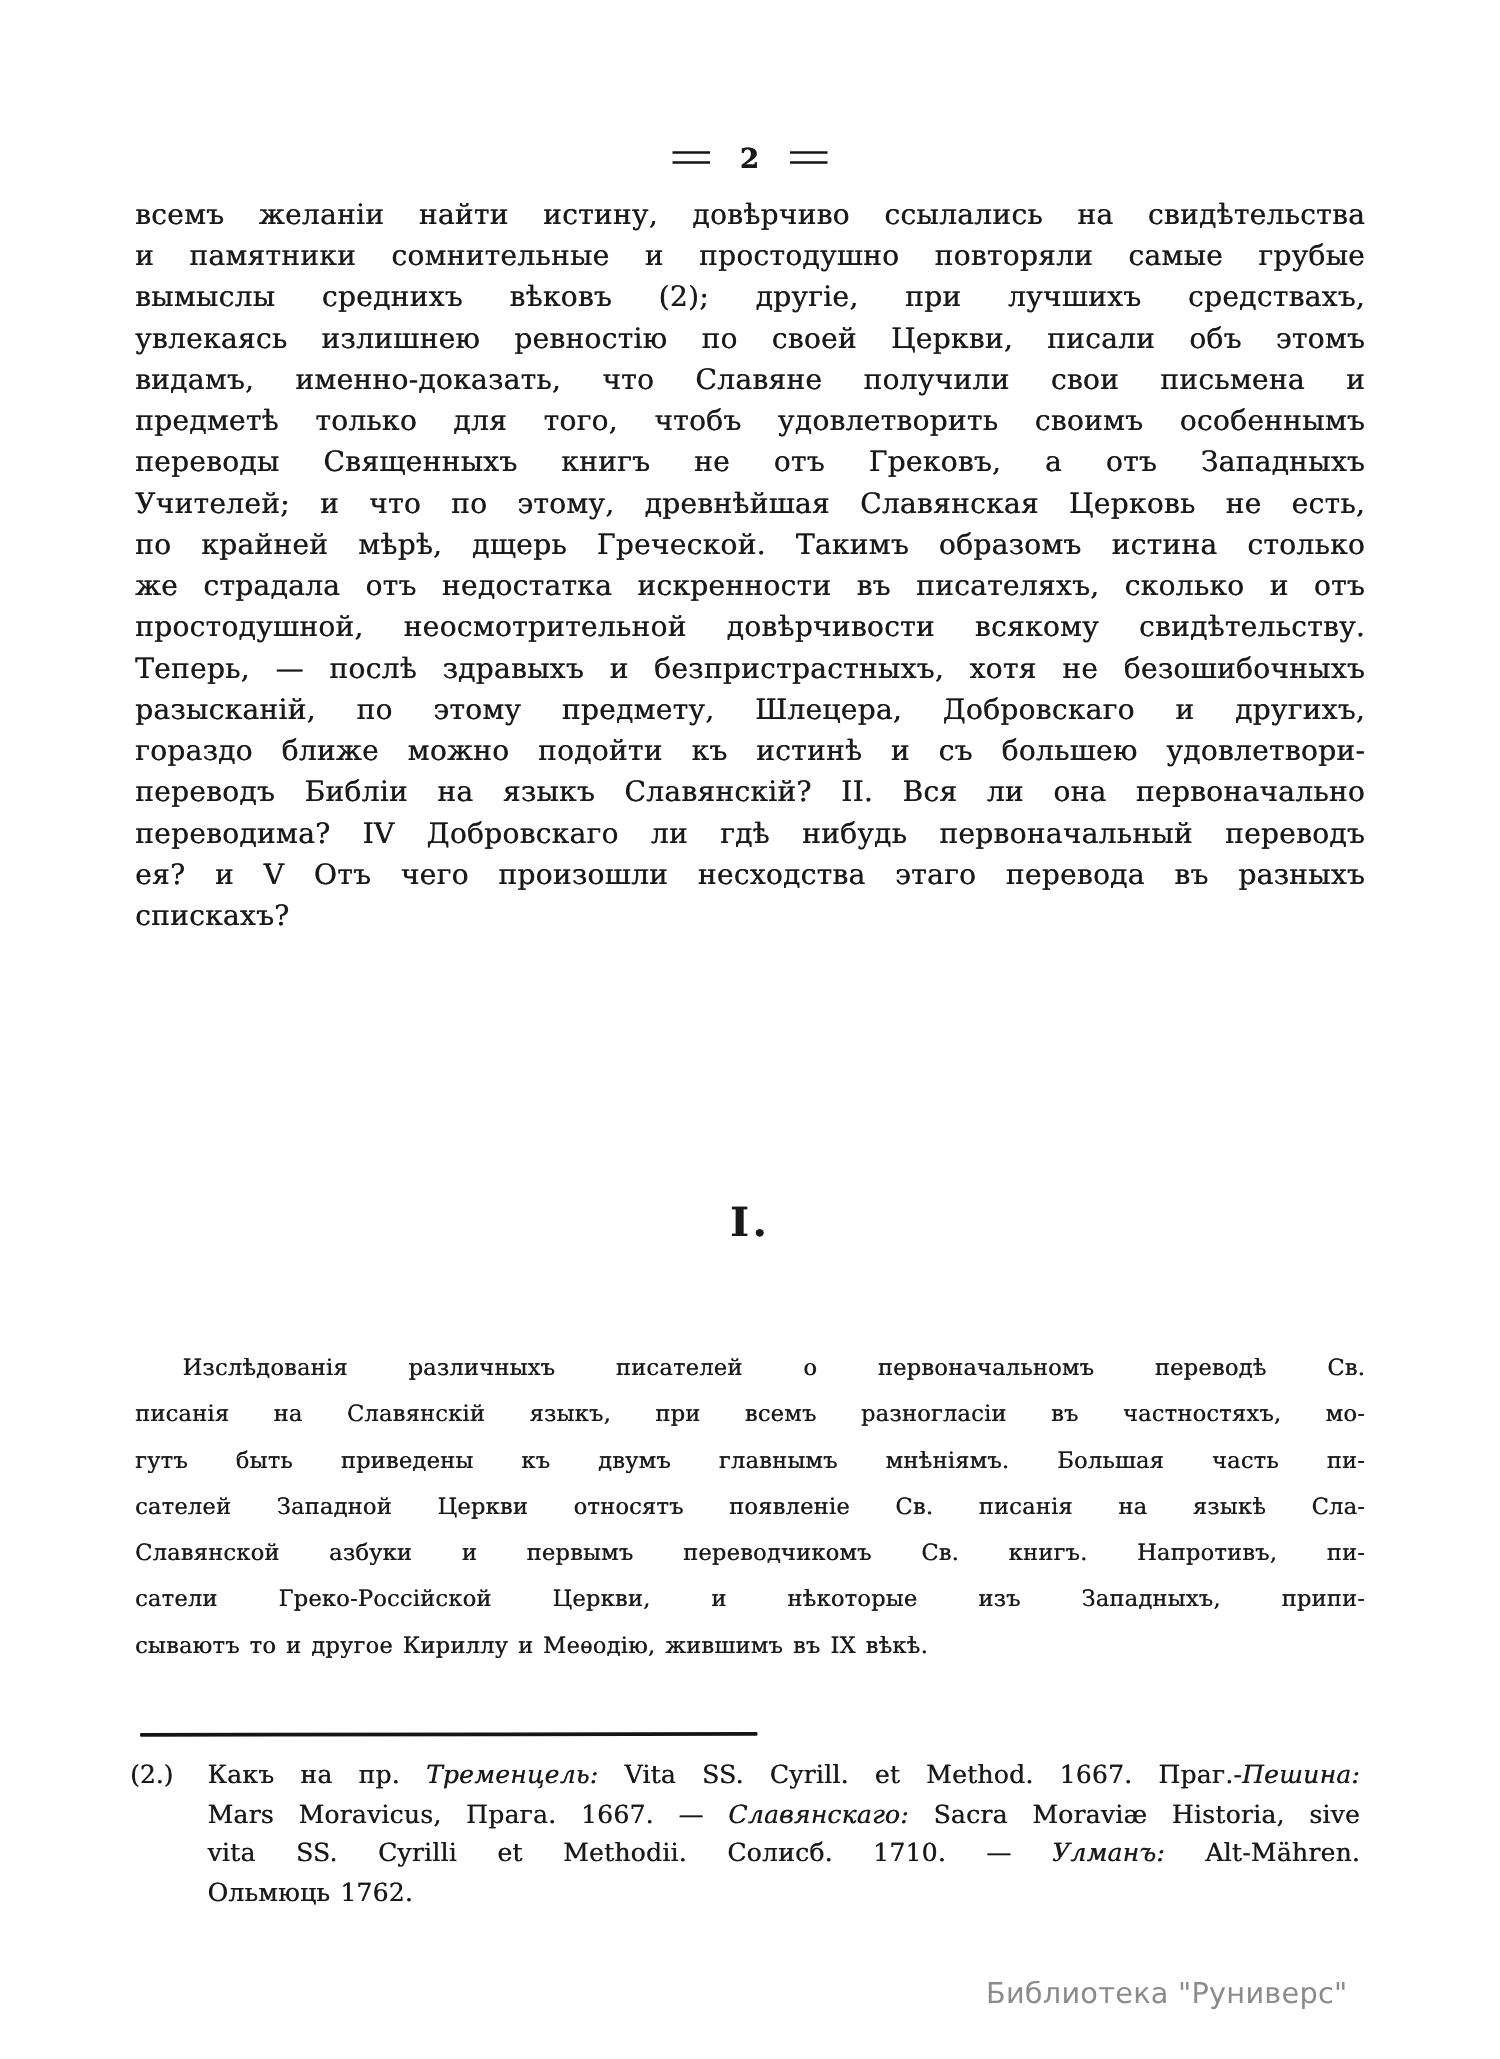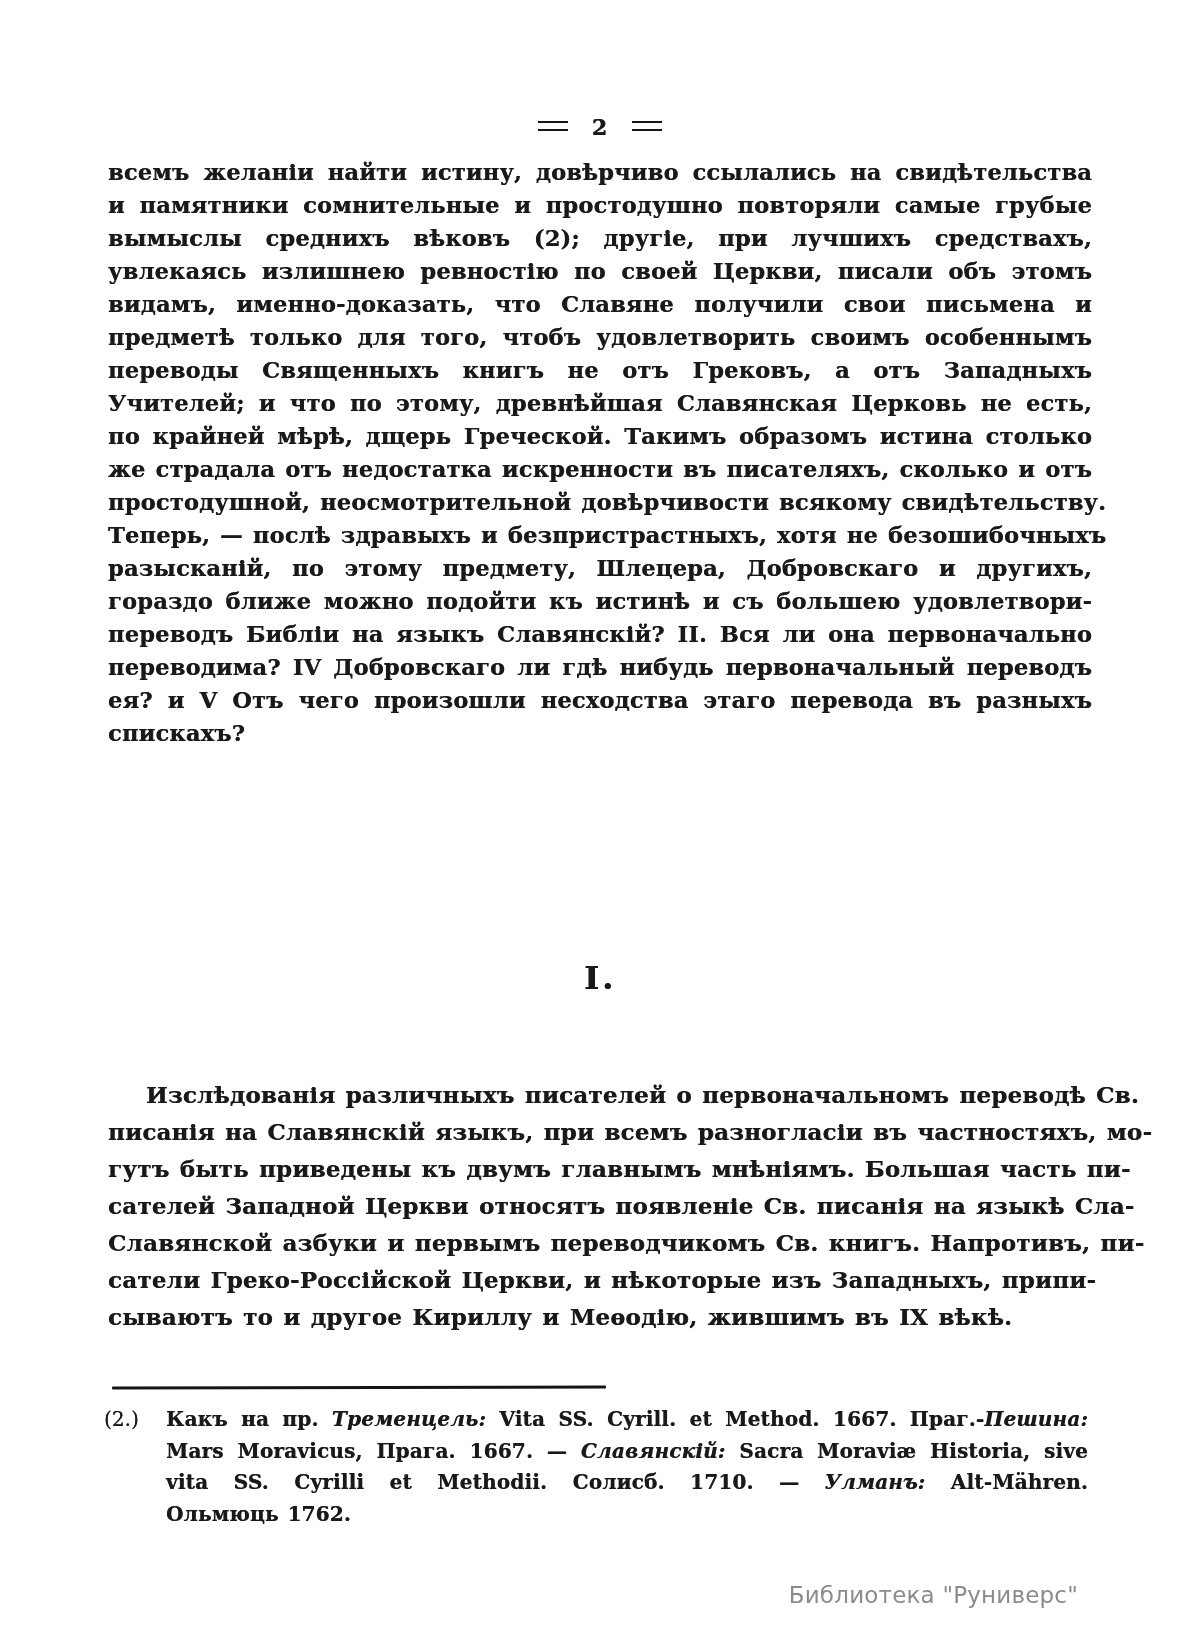--- a/index.html
+++ b/index.html
@@ -37,26 +37,25 @@
   }
   
   .para { position: absolute; left: 108px; width: 984px; }
   .jline {
     text-align: justify;
     text-align-last: justify;
     word-spacing: 2px;
     letter-spacing: 0.2px;
     text-shadow: 0.35px 0.15px 0 rgba(25,25,25,0.85);
     white-space: nowrap;
-    font-weight: bold;
   }
   .jline.last { text-align-last: left; }
   .p1 { top: 156px; font-size: 22.5px; }
   .p1 .jline { line-height: 33px; height: 33px; }
-  .p2 { top: 1076px; font-size: 23px; }
+  .p2 { top: 1076px; font-size: 18px; }
   .p2 .jline { line-height: 37px; height: 37px; }
   .indent { text-indent: 38px; }
   
   .sect {
     position: absolute;
     top: 958px; left: 0; width: 100%;
     text-align: center;
     font-size: 32px;
     line-height: 40px;
     font-weight: bold;
@@ -138,21 +137,21 @@
     <div class="jline">сатели Греко-Россійской Церкви, и нѣкоторые изъ Западныхъ, припи-</div>
     <div class="jline last">сываютъ то и другое Кириллу и Меѳодію, жившимъ въ IX вѣкѣ.</div>
   </div>
 
   <div class="fnrule"></div>
 
   <div class="footnote">
     <div class="fnmark">(2.)</div>
     <div class="fnbody">
       <div class="jline"><span>Какъ на пр. </span><i>Тременцель:</i><span> Vita SS. Cyrill. et Method. 1667. Праг.-</span><i>Пешина:</i></div>
-      <div class="jline"><span>Mars Moravicus, Прага. 1667. — </span><i>Славянскій:</i><span> Sacra Moraviæ Historia, sive</span></div>
+      <div class="jline"><span>Mars Moravicus, Прага. 1667. — </span><i>Славянскаго:</i><span> Sacra Moraviæ Historia, sive</span></div>
       <div class="jline"><span>vita SS. Cyrilli et Methodii. Солисб. 1710. — </span><i>Улманъ:</i><span> Alt-Mähren.</span></div>
       <div class="jline last"><span>Ольмюць 1762.</span></div>
     </div>
   </div>
 
   <div class="watermark">Библиотека "Руниверс"</div>
 
 </div>
 
 </body></html>

